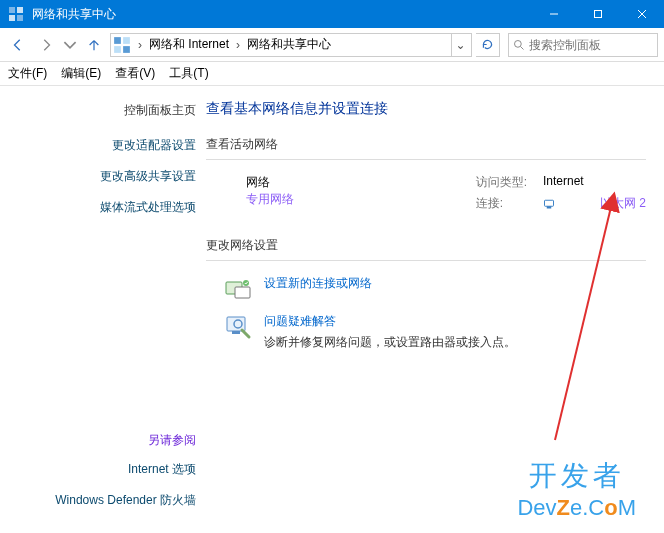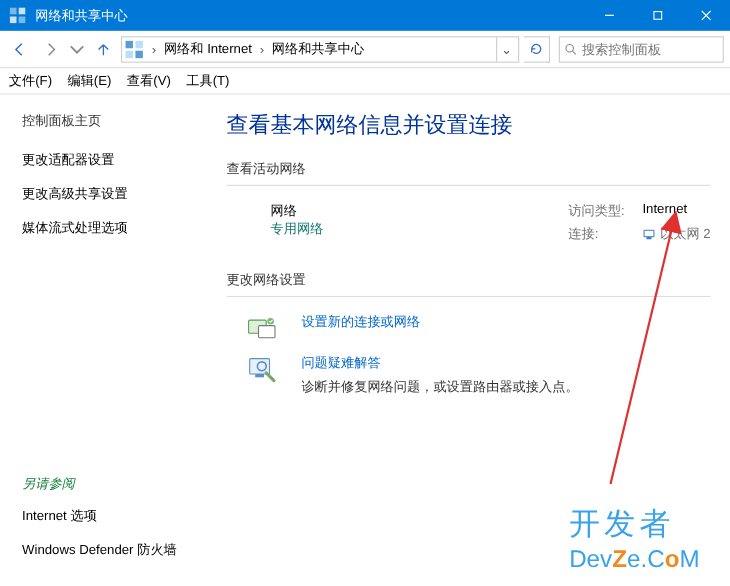--- a/index.html
+++ b/index.html
@@ -98,85 +98,86 @@
   
   .body {
     display: flex;
     height: calc(100% - 28px - 34px - 24px);
   }
   .sidebar {
     width: 196px;
     padding: 16px 0 10px 20px;
     display: flex;
     flex-direction: column;
+    text-align: right;
   }
   .side-link {
-    color: #000000;
+    color: #0c4a6e;
     font-size: 12px;
     margin-bottom: 14px;
     cursor: pointer;
     line-height: 1.4;
   }
   .side-home { color: #333; font-size: 12px; margin-bottom: 18px; }
   .side-spacer { flex: 1; }
-  .side-also { color: #15803d; margin-bottom: 12px; font-style: italic; }
+  .side-also { color: #6d28d9; margin-bottom: 12px; }
 
   .content {
     flex: 1;
     padding: 14px 18px 10px 10px;
     position: relative;
   }
   .heading {
     color: #003399;
-    font-size: 20px;
+    font-size: 14px;
     margin-bottom: 18px;
     font-family: Liberation Serif, serif;
   }
   .sub {
     color: #333;
     font-size: 12px;
     margin-bottom: 6px;
     font-family: Liberation Mono, monospace;
   }
   .hr {
     border: none;
     border-top: 1px solid #ddd;
     margin: 4px 0 14px 0;
   }
   .active-net {
     display: flex;
     align-items: flex-start;
     margin-left: 40px;
   }
   .net-name { font-size: 12px; }
-  .net-type { color: #0f766e; }
+  .net-type { color: #8b5cf6; }
   .net-info {
     margin-left: auto;
     display: grid;
     grid-template-columns: auto auto;
     column-gap: 16px;
     row-gap: 4px;
     font-size: 12px;
   }
   .net-info .lbl { color: #737373; text-align: left; }
   .net-info .val { text-align: left; }
-  .link { color: #737373; }
+  .link { color: #8b5cf6; margin-left: 41px; }
   .conn-cell { display: inline-flex; align-items: center; gap: 4px; }
 
   .settings-list { margin-top: 24px; }
-  .setting-row { display: flex; gap: 22px; margin: 10px 0 4px 18px; align-items: flex-start; }
+  .setting-row { display: flex; gap: 12px; margin: 10px 0 4px 18px; align-items: flex-start; }
   .setting-icon { width: 28px; height: 28px; flex-shrink:0; }
   .setting-text .title { color: #0066cc; font-size: 12px; margin-bottom: 4px; }
   .setting-text .desc { color: #333; font-size: 12px; }
 
   
   .watermark {
     position: absolute;
     right: 28px; bottom: 12px;
-    text-align: left;
+    text-align: center;
     pointer-events: none;
   }
   .watermark .l1 { color: #38a2ea; font-size: 28px; font-weight: 400; letter-spacing: 4px; font-family: "SimHei", sans-serif; }
   .watermark .l2 { color: #38a2ea; font-size: 22px; font-family: Arial, sans-serif; }
   .watermark .l2 b { color: #f08b1d; font-weight: 700; }
 
   
   .arrow {
     position: absolute;
     pointer-events: none;

